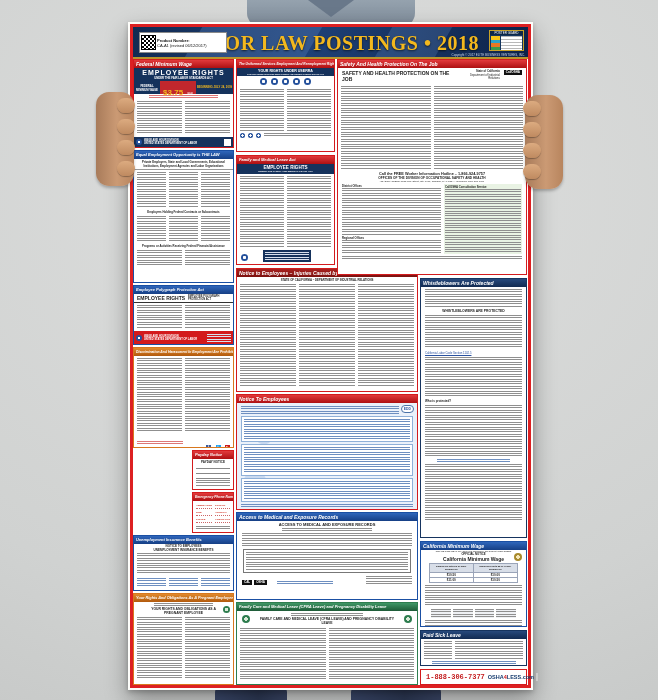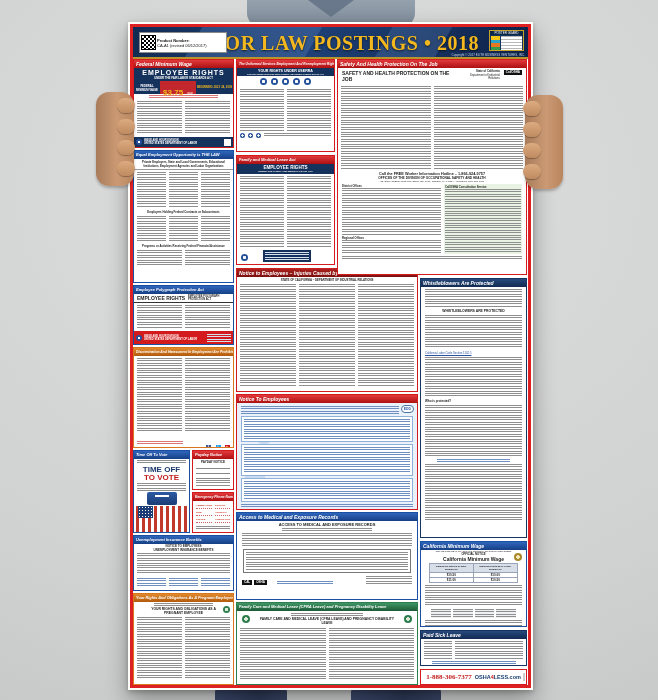--- a/index.html
+++ b/index.html
@@ -66,21 +66,21 @@
   .cols{display:flex;gap:3px;padding:2px 3px}
   .c{flex:1}
   .bh{font-weight:bold;text-align:center}
   .navy{background:#15325c;color:#fff}
   .gold{color:#f3b81e}
   .circ{border-radius:50%;background:radial-gradient(#fff 28%,#24509b 32%)}
   .chip{background:#111;color:#fff;font-size:3px;line-height:5px;font-weight:bold;padding:0 2px;display:inline-block}
 
   
   .fbox{position:absolute;border:1px solid #d31a1c;background:#fff;display:flex;align-items:center;gap:3px;padding:2px}
-  .fphone{font-family:Liberation Serif, serif;font-weight:bold;font-size:7px;color:#c31a1c;white-space:nowrap}
+  .fphone{font-family:Liberation Mono, monospace;font-weight:bold;font-size:7px;color:#c31a1c;white-space:nowrap}
   .fbrand{font-weight:bold;font-size:5.5px;white-space:nowrap}
   .fb-b{color:#153a6d}.fb-r{color:#d11a1c}
   .fflag{width:10px;height:6px;background:repeating-linear-gradient(180deg,#c0392b 0 1px,#fff 1px 2px);outline:1px solid #ccc}
 
   .vbox{width:30px;height:13px;margin:1px auto;background:linear-gradient(#2c5aa5,#1b3c74);border-radius:2px;position:relative}
   .vbox:after{content:"";position:absolute;left:8px;top:3px;width:14px;height:2px;background:#fff}
   .vflag{height:26px;margin:1px 2px;position:relative;background:repeating-linear-gradient(90deg,#c0392b 0 3px,#fff 3px 6px)}
   .vcanton{position:absolute;left:2px;top:0;width:15px;height:12px;background:#1b3c74;
            background-image:radial-gradient(#fff .5px,transparent .7px);background-size:3px 3px}
   .seal{border-radius:50%}
@@ -201,31 +201,20 @@
      <div style="display:flex;align-items:center;gap:2px;padding:0 3px">
        <div class="tlr" style="width:46px;height:5px"></div>
        <div style="margin-left:auto">
          <span class="soc" style="background:#3b5998">f</span>
          <span class="soc" style="background:#1da1f2">t</span>
          <span class="soc" style="background:#cc181e">▶</span>
        </div>
      </div>
    </section>
 
-   <section class="sec sec-blue" style="left:0;top:391px;width:57px;height:83px">
-     <div class="bar bar-blue b-sm">Time Off To Vote</div>
-     <div class="tl" style="height:5px;margin:1px 3px"></div>
-     <div class="bh" style="font-size:8px;color:#1c3a6b;line-height:8px">TIME OFF</div>
-     <div class="bh" style="font-size:8px;color:#c21b1b;line-height:8px">TO VOTE</div>
-     <div class="tl" style="height:8px;margin:1px 3px"></div>
-     <div class="vbox"></div>
-     <div class="vflag">
-       <div class="vcanton"></div>
-     </div>
-   </section>
 
    <section class="sec sec-red" style="left:59px;top:391px;width:42px;height:40px">
      <div class="bar bar-red b-sm">Payday Notice</div>
      <div class="bh" style="font-size:3px;padding-top:1px">PAYDAY NOTICE</div>
      <div style="margin:1px 3px;border-bottom:1px solid #888;height:4px"></div>
      <div style="margin:1px 3px;border-bottom:1px solid #888;height:4px"></div>
      <div style="margin:1px 3px;border-bottom:1px solid #888;height:4px"></div>
      <div class="tl" style="height:6px;margin:1px 3px"></div>
    </section>
 

